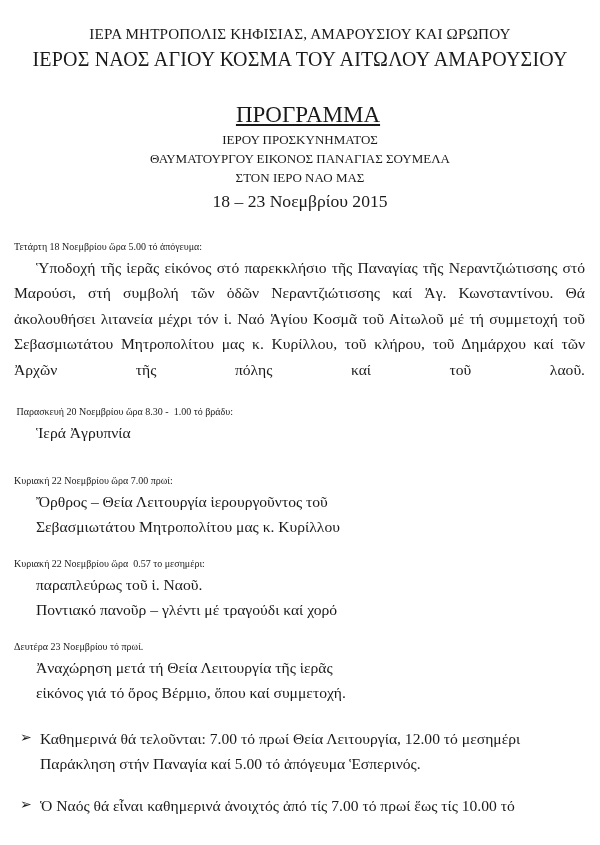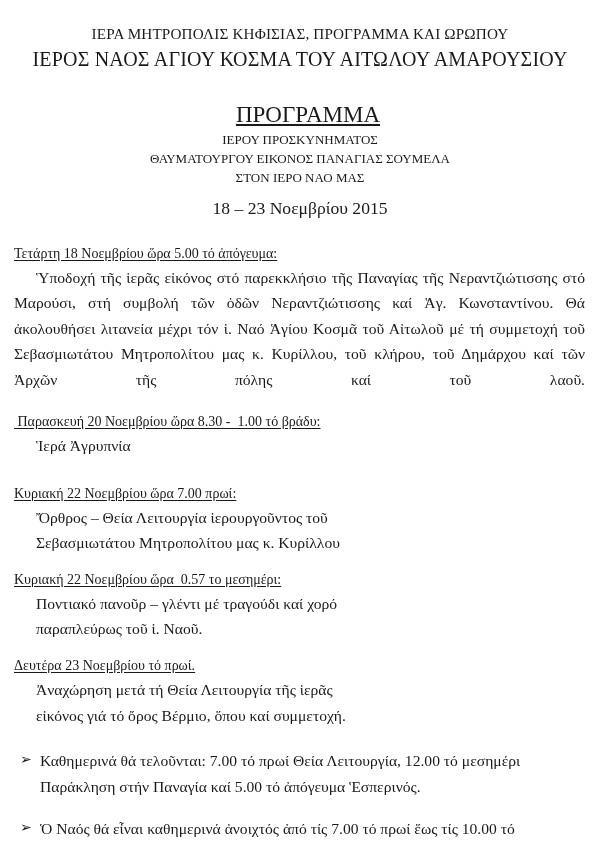--- a/index.html
+++ b/index.html
@@ -57,35 +57,34 @@
     line-height: 1.42;
     padding-left: 16px;
   }
   .title-sub {
     font-size: 13px;
     line-height: 1.44;
   }
   .title-date {
     font-size: 17.6px;
     line-height: 1.5;
-    margin-top: 8px;
+    margin-top: 1px;
   }
 
   
   .content {
     margin-top: 21px;
     padding: 0 14px 0 14px;
   }
   .section {
     margin-bottom: 2px;
   }
   .section-heading {
-    font-size: 14px;
+    font-size: 10px;
     line-height: 1.52;
-    text-decoration: underline;
     text-underline-offset: 2px;
     display: inline-block;
     white-space: pre;
   }
   .section-body {
     font-size: 15.6px;
     line-height: 1.63;
     margin-top: 1px;
   }
   .section-body.justified {
@@ -135,21 +134,21 @@
   .bullet-text .line {
     display: block;
   }
 </style>
 </head>
 <body>
 
 <div class="page">
 
   <div class="masthead">
-    <div class="masthead-line1">ΙΕΡΑ ΜΗΤΡΟΠΟΛΙΣ  ΚΗΦΙΣΙΑΣ, ΠΡΟΓΡΑΜΜΑ ΚΑΙ ΩΡΩΠΟΥ</div>
+    <div class="masthead-line1">ΙΕΡΑ ΜΗΤΡΟΠΟΛΙΣ  ΚΗΦΙΣΙΑΣ, ΑΜΑΡΟΥΣΙΟΥ ΚΑΙ ΩΡΩΠΟΥ</div>
     <div class="masthead-line2">ΙΕΡΟΣ ΝΑΟΣ ΑΓΙΟΥ ΚΟΣΜΑ ΤΟΥ ΑΙΤΩΛΟΥ ΑΜΑΡΟΥΣΙΟΥ</div>
   </div>
 
   <div class="title-block">
     <div class="title-main">ΠΡΟΓΡΑΜΜΑ</div>
     <div class="title-sub">ΙΕΡΟΥ ΠΡΟΣΚΥΝΗΜΑΤΟΣ</div>
     <div class="title-sub">ΘΑΥΜΑΤΟΥΡΓΟΥ ΕΙΚΟΝΟΣ ΠΑΝΑΓΙΑΣ ΣΟΥΜΕΛΑ</div>
     <div class="title-sub">ΣΤΟΝ ΙΕΡΟ ΝΑΟ ΜΑΣ</div>
     <div class="title-date">18 – 23 Νοεμβρίου 2015</div>
   </div>
@@ -178,22 +177,22 @@
         <span class="line">Ὄρθρος – Θεία Λειτουργία ἱερουργοῦντος τοῦ</span>
         <span class="line">Σεβασμιωτάτου Μητροπολίτου μας κ. Κυρίλλου</span>
       </div>
     </div>
 
     <div class="gap-sm"></div>
 
     <div class="section">
       <div class="section-heading">Κυριακή 22 Νοεμβρίου ὥρα  0.57 το μεσημέρι:</div>
       <div class="section-body plain">
+        <span class="line">παραπλεύρως τοῦ ἱ. Ναοῦ.</span>
         <span class="line">Ποντιακό πανοῦρ – γλέντι μέ τραγούδι καί χορό</span>
-        <span class="line">παραπλεύρως τοῦ ἱ. Ναοῦ.</span>
       </div>
     </div>
 
     <div class="gap-sm"></div>
 
     <div class="section">
       <div class="section-heading">Δευτέρα 23 Νοεμβρίου τό πρωί.</div>
       <div class="section-body plain">
         <span class="line">Ἀναχώρηση μετά τή Θεία Λειτουργία τῆς ἱερᾶς</span>
         <span class="line">εἰκόνος γιά τό ὄρος Βέρμιο, ὅπου καί συμμετοχή.</span>

